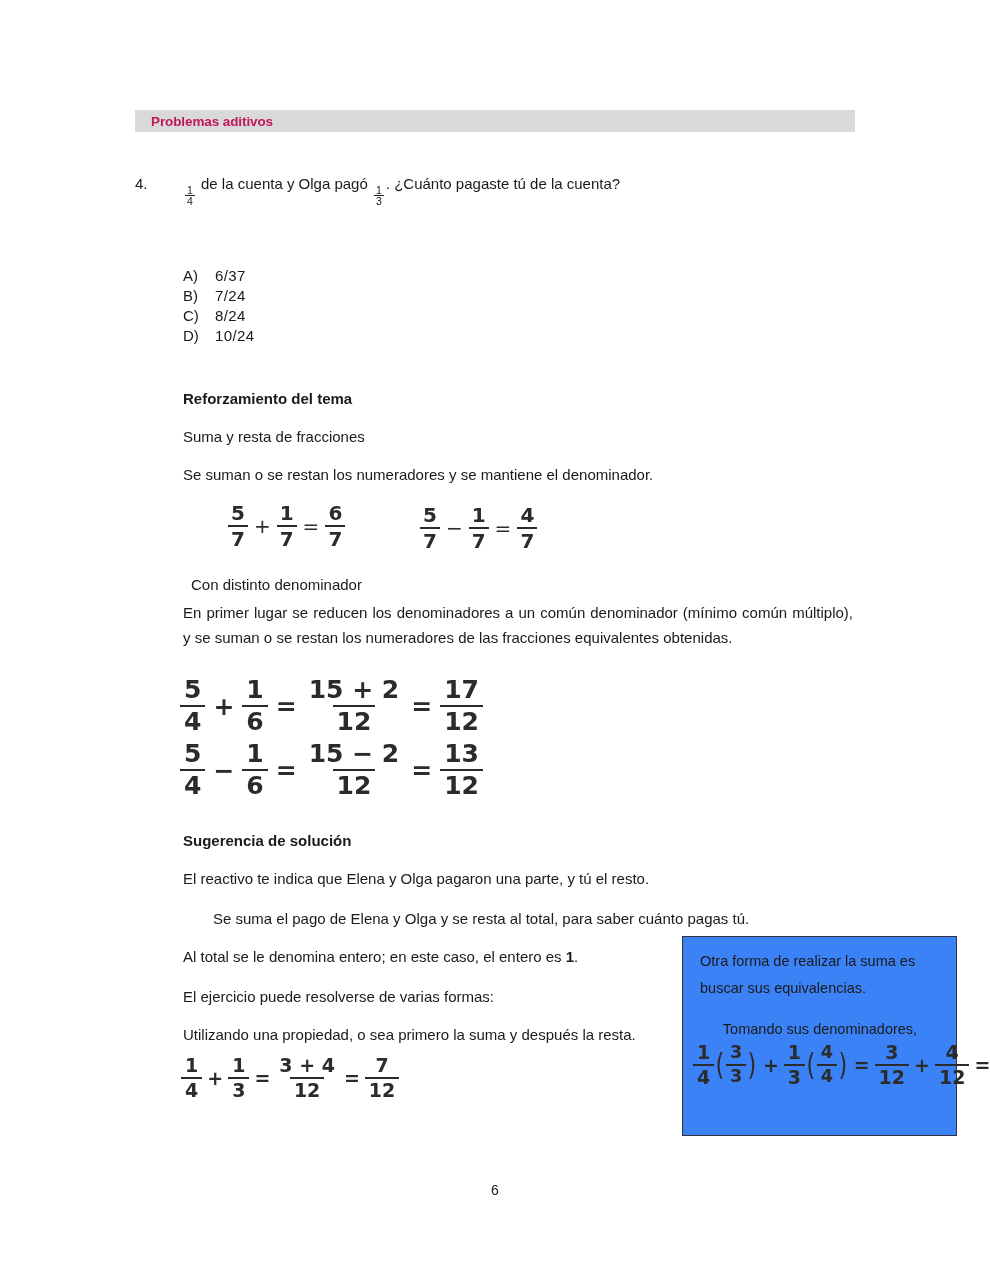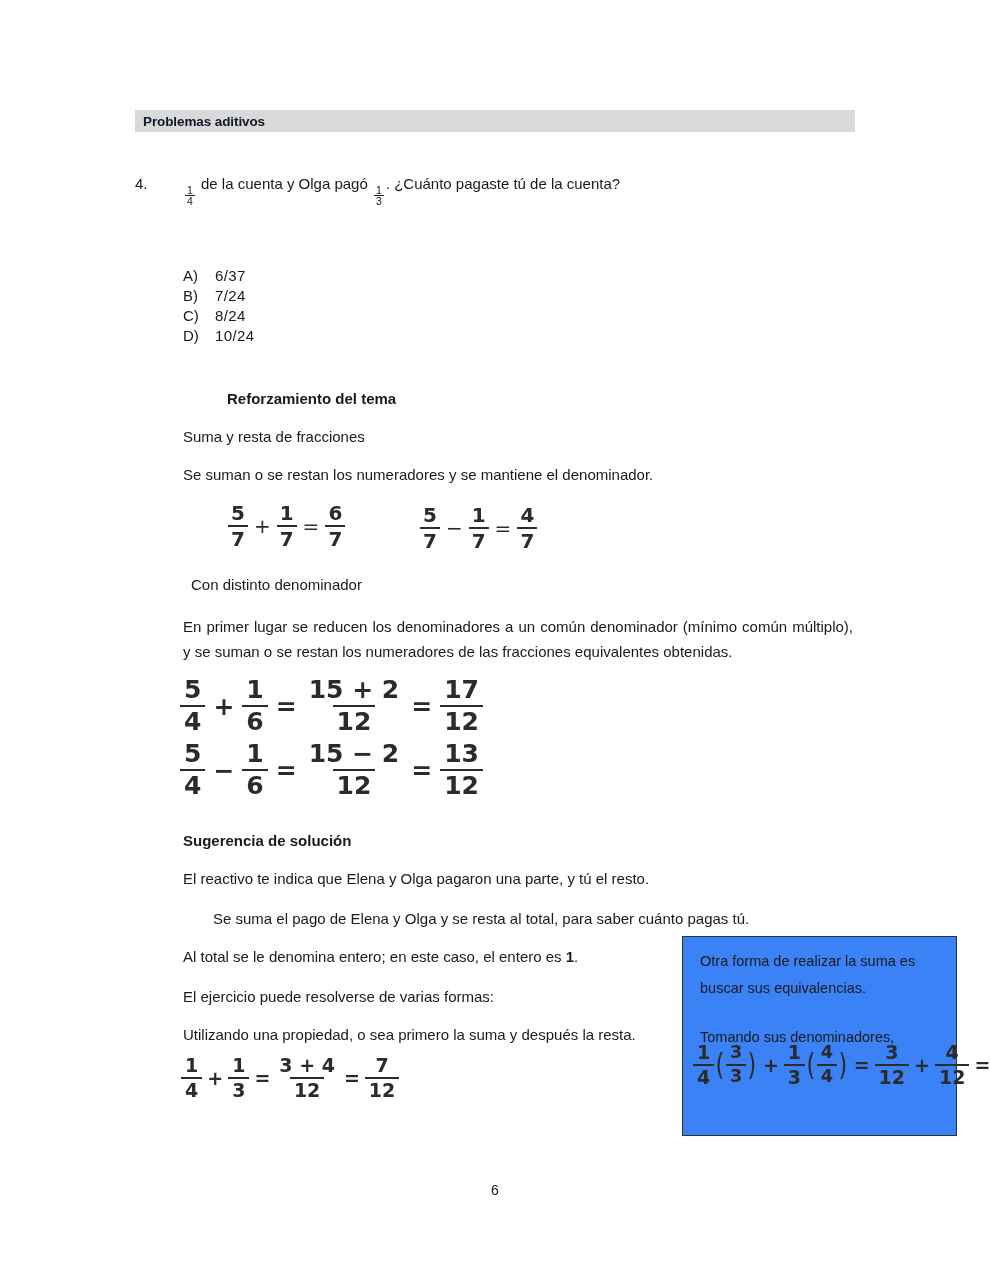--- a/index.html
+++ b/index.html
@@ -28,22 +28,22 @@
     top: 110px;
     width: 720px;
     height: 22px;
     background: #d9d9d9;
     display: flex;
     align-items: center;
   }
   .section-bar-label {
     font-size: 13.5px;
     font-weight: bold;
-    color: #0f172a;
-    padding-left: 8px;
+    color: #be185d;
+    padding-left: 16px;
     letter-spacing: -0.1px;
   }
 
   
   .question {
     position: absolute;
     left: 135px;
     top: 170px;
     width: 718px;
   }
@@ -157,21 +157,21 @@
     background: #3b82f6;
   }
   .callout-text {
     position: absolute;
     left: 17px;
     top: 11px;
     width: 240px;
     font-size: 14.5px;
     line-height: 27px;
   }
-  .callout-text .p2 { margin-top: 22px; }
+  .callout-text .p2 { margin-top: 14px; text-align: center; }
 
   .callout-eq {
     position: absolute;
     left: 10px;
     top: 105px;
   }
 
   
   .page-number {
     position: absolute;
@@ -219,21 +219,21 @@
     <div class="option-row">
       <span class="option-key">C)</span>
       <span class="option-val">8/24</span>
     </div>
     <div class="option-row">
       <span class="option-key">D)</span>
       <span class="option-val">10/24</span>
     </div>
   </div>
 
-  <div class="sub head" style="top:386px;margin-left:44px;">Reforzamiento del tema</div>
+  <div class="sub head" style="top:386px;">Reforzamiento del tema</div>
   <div class="sub" style="top:424px;">Suma y resta de fracciones</div>
   <div class="sub" style="top:462px;">Se suman o se restan los numeradores y se mantiene el denominador.</div>
 
   <div class="eq med" style="left:228px; top:502px;">
     <span class="fr">
       <span class="n">5</span>
       <span class="d">7</span>
     </span>
     <span class="op">+</span>
     <span class="fr">
@@ -258,21 +258,21 @@
       <span class="d">7</span>
     </span>
     <span class="op">=</span>
     <span class="fr">
       <span class="n">4</span>
       <span class="d">7</span>
     </span>
   </div>
 
   <div class="sub" style="top:572px;margin-left:8px;">Con distinto denominador</div>
-  <div class="sub" style="top:614px;">En primer lugar se reducen los denominadores a un común denominador (mínimo común múltiplo), y se suman o se restan los numeradores de las fracciones equivalentes obtenidas.</div>
+  <div class="sub" style="top:600px;">En primer lugar se reducen los denominadores a un común denominador (mínimo común múltiplo), y se suman o se restan los numeradores de las fracciones equivalentes obtenidas.</div>
 
   <div class="eq big" style="left:180px; top:676px;">
     <span class="fr">
       <span class="n">5</span>
       <span class="d">4</span>
     </span>
     <span class="op">+</span>
     <span class="fr">
       <span class="n">1</span>
       <span class="d">6</span>

